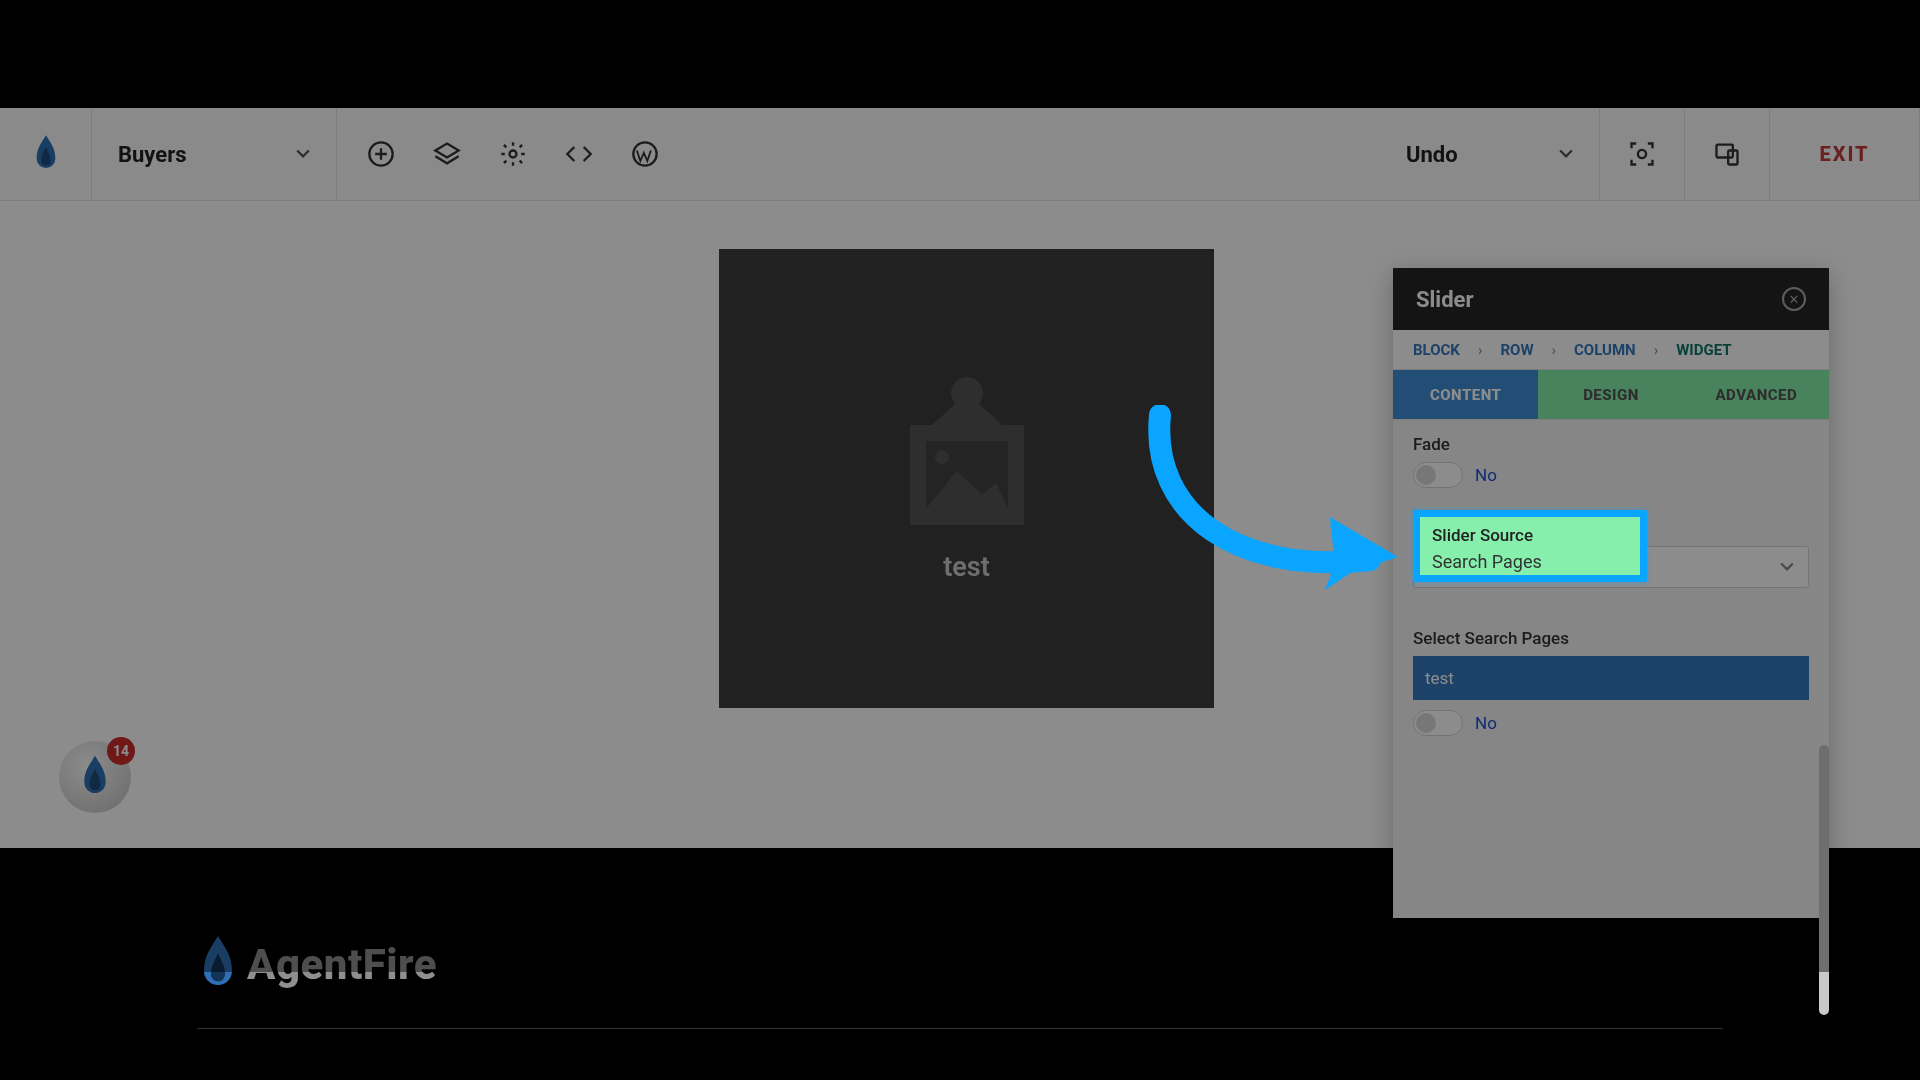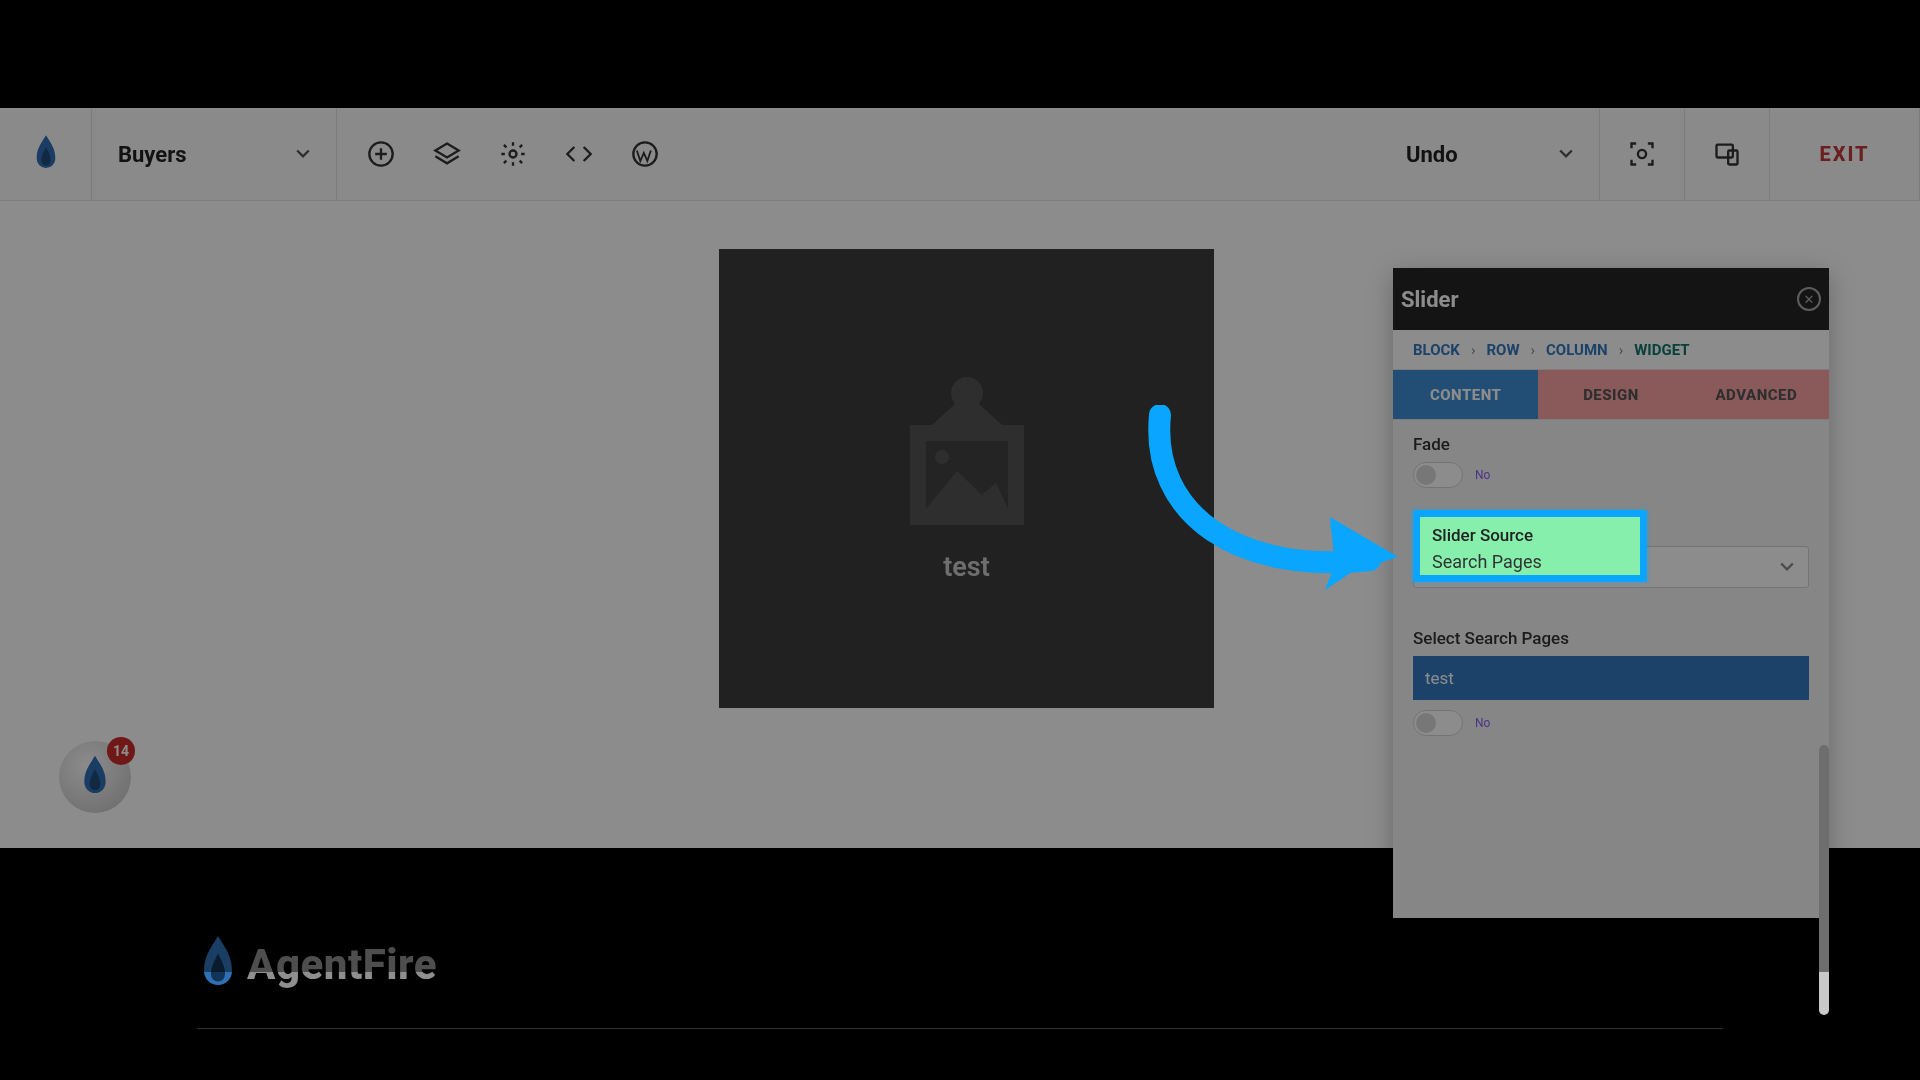--- a/index.html
+++ b/index.html
@@ -42,36 +42,36 @@
 .footer-brand { display: flex; align-items: center; gap: 8px; }
 .brand-text { font-size: 42px; font-weight: 800; color: #8f8f8f; letter-spacing: 0.5px; }
 .footer-hr { margin-top: 36px; border: none; border-top: 1px solid #333; }
 
 
 .floating-badge { position: absolute; left: 59px; top: 741px; width: 72px; height: 72px; border-radius: 50%; background: radial-gradient(circle at 40% 35%, #fff, #d9d9d9 60%, #bfbfbf); display: flex; align-items: center; justify-content: center; }
 .badge-count { position: absolute; top: -4px; right: -4px; width: 28px; height: 28px; border-radius: 50%; background: #cc2b2b; color: #fff; font-size: 14px; font-weight: 700; display: flex; align-items: center; justify-content: center; }
 
 
 .panel { position: absolute; right: 91px; top: 268px; width: 436px; height: 650px; background: #f4f4f4; box-shadow: 0 6px 24px rgba(0,0,0,0.25); z-index: 5000; display: flex; flex-direction: column; }
-.panel-header { height: 62px; background: #262626; color: #fff; display: flex; align-items: center; justify-content: space-between; padding: 0 8px; }
+.panel-header { height: 62px; background: #262626; color: #fff; display: flex; align-items: center; justify-content: space-between; padding: 0 23px; }
 .panel-title { font-size: 22px; font-weight: 700; }
 .panel-close { width: 24px; height: 24px; border: 2px solid #aaa; border-radius: 50%; display: flex; align-items: center; justify-content: center; color: #aaa; font-size: 13px; }
-.panel-crumbs { height: 40px; background: #fff; display: flex; align-items: center; padding: 0 20px; font-size: 15px; gap: 11px; border-bottom: 1px solid #e6e6e6; }
+.panel-crumbs { height: 40px; background: #fff; display: flex; align-items: center; padding: 0 20px; font-size: 15px; gap: 18px; border-bottom: 1px solid #e6e6e6; }
 .crumb-link { color: #3478bf; font-weight: 700; }
 .crumb-sep { color: #888; }
 .crumb-current { color: #0f766e; font-weight: 700; }
-.panel-tabs { height: 50px; display: flex; background: #fca5a5; border-bottom: 1px solid #e6e6e6; }
+.panel-tabs { height: 50px; display: flex; background: #86efac; border-bottom: 1px solid #e6e6e6; }
 .panel-tab { flex: 1; display: flex; align-items: center; justify-content: center; font-size: 15px; font-weight: 800; color: #555; letter-spacing: 0.5px; }
 .panel-tab.active { background: #3f8fd6; color: #fff; }
 .panel-body { flex: 1; background: #f4f4f4; padding: 14px 20px; position: relative; overflow: visible; }
 .field-label { font-size: 17px; color: #333; font-weight: 500; margin-bottom: 8px; }
 .toggle-row { display: flex; align-items: center; gap: 12px; margin-bottom: 26px; }
 .toggle { width: 50px; height: 26px; border-radius: 13px; background: #fff; border: 1px solid #d4d4d4; position: relative; }
 .toggle-knob { position: absolute; left: 2px; top: 2px; width: 20px; height: 20px; border-radius: 50%; background: #d9d9d9; }
-.toggle-text { font-size: 12px; color: #8b5cf6; }
+.toggle-text { font-size: 17px; color: #1d4ed8; }
 
 .slider-source-block { margin: 0 -6px 24px -6px; }
 .select-box { height: 42px; background: #fff; border: 1px solid #d4d4d4; border-radius: 3px; display: flex; align-items: center; justify-content: space-between; padding: 0 14px; color: #333; font-size: 17px; }
 .select-caret { color: #888; }
 
 .combo-input { height: 44px; background: #fff; border: 1px solid #8fb8da; display: flex; align-items: center; padding: 0 12px; color: #777; font-size: 17px; }
 .combo-dropdown { background: #3478bf; color: #fff; padding: 12px 12px; font-size: 17px; }
 
 .panel-scrollbar { position: absolute; right: 0; top: 325px; width: 10px; height: 270px; background: #c9c9c9; border-radius: 5px; }
 

